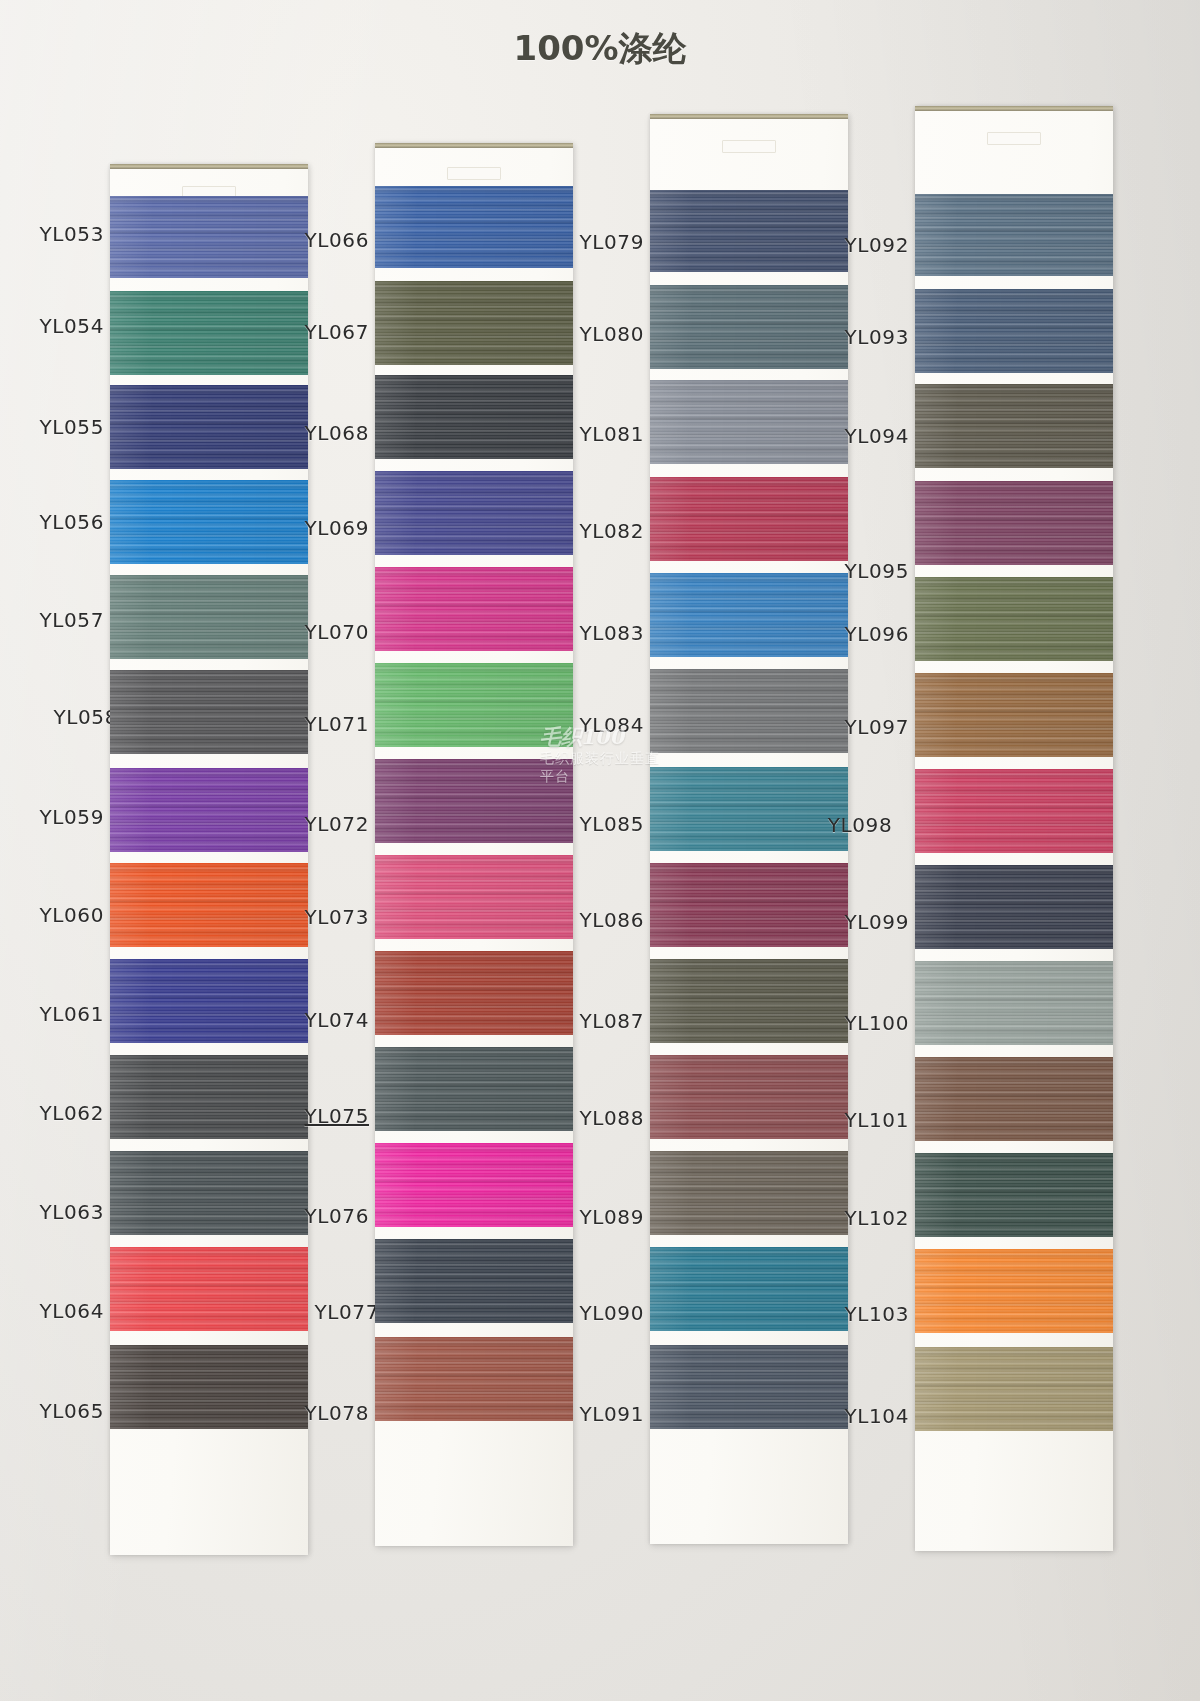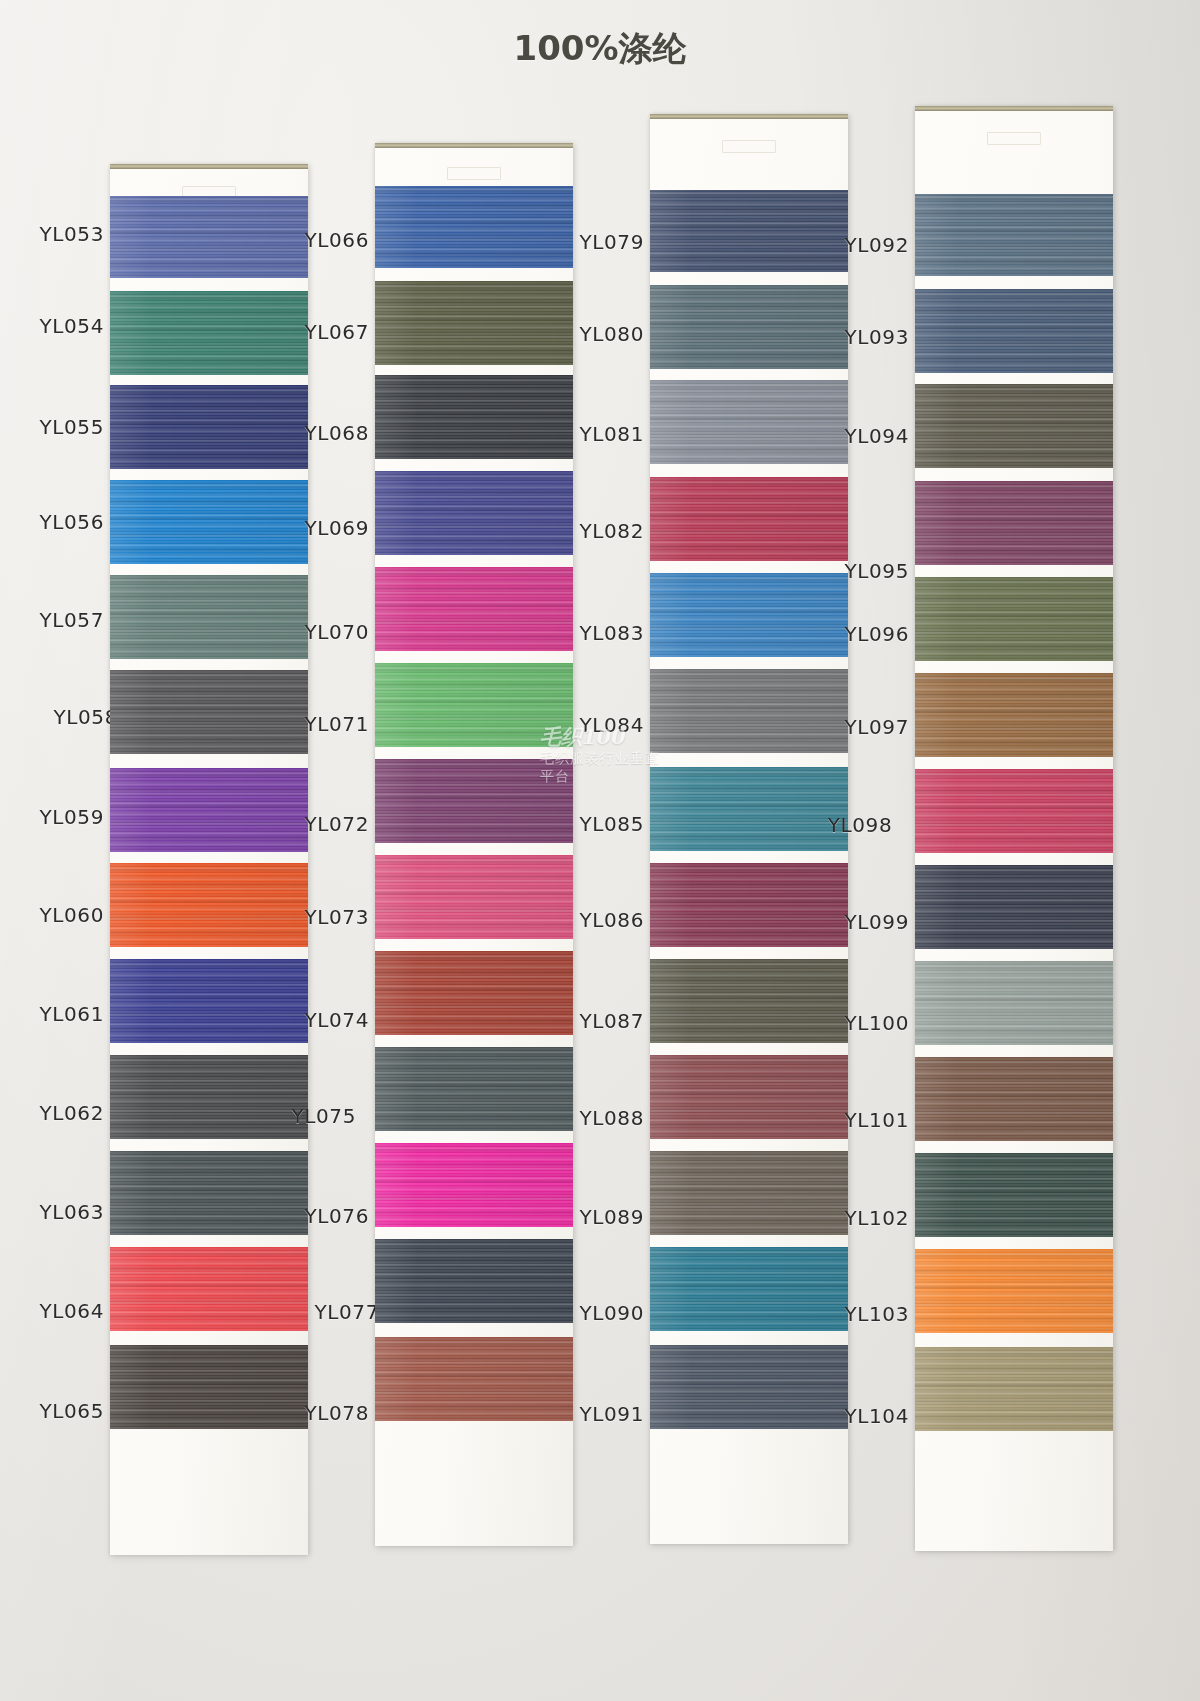--- a/index.html
+++ b/index.html
@@ -164,21 +164,21 @@
     <div class="column" style="left: 0px;">
       <div class="label" style="top: 228px; left: 271px; width: 98px;">YL066</div>
       <div class="label" style="top: 320px; left: 271px; width: 98px;">YL067</div>
       <div class="label" style="top: 421px; left: 271px; width: 98px;">YL068</div>
       <div class="label" style="top: 516px; left: 271px; width: 98px;">YL069</div>
       <div class="label" style="top: 620px; left: 271px; width: 98px;">YL070</div>
       <div class="label" style="top: 712px; left: 271px; width: 98px;">YL071</div>
       <div class="label" style="top: 812px; left: 271px; width: 98px;">YL072</div>
       <div class="label" style="top: 905px; left: 271px; width: 98px;">YL073</div>
       <div class="label" style="top: 1008px; left: 271px; width: 98px;">YL074</div>
-      <div class="label" style="top: 1104px; left: 258px; width: 98px;">YL075</div>
+      <div class="label" style="top: 1104px; left: 271px; width: 98px; text-decoration: underline;">YL075</div>
       <div class="label" style="top: 1204px; left: 271px; width: 98px;">YL076</div>
       <div class="label" style="top: 1300px; left: 281px; width: 98px;">YL077</div>
       <div class="label" style="top: 1401px; left: 271px; width: 98px;">YL078</div>
       <div class="card" style="left: 375px; top: 143px; width: 198px; height: 1403px;">
         <div class="card-tab" style="top: 24px;"></div>
         <div class="swatch" style="top: 43px; height: 82px; background-color: rgb(59, 99, 168);"></div>
         <div class="swatch" style="top: 138px; height: 84px; background-color: rgb(94, 96, 71);"></div>
         <div class="swatch" style="top: 232px; height: 84px; background-color: rgb(59, 63, 68);"></div>
         <div class="swatch" style="top: 328px; height: 84px; background-color: rgb(72, 74, 145);"></div>
         <div class="swatch" style="top: 424px; height: 84px; background-color: rgb(216, 57, 142);"></div>

